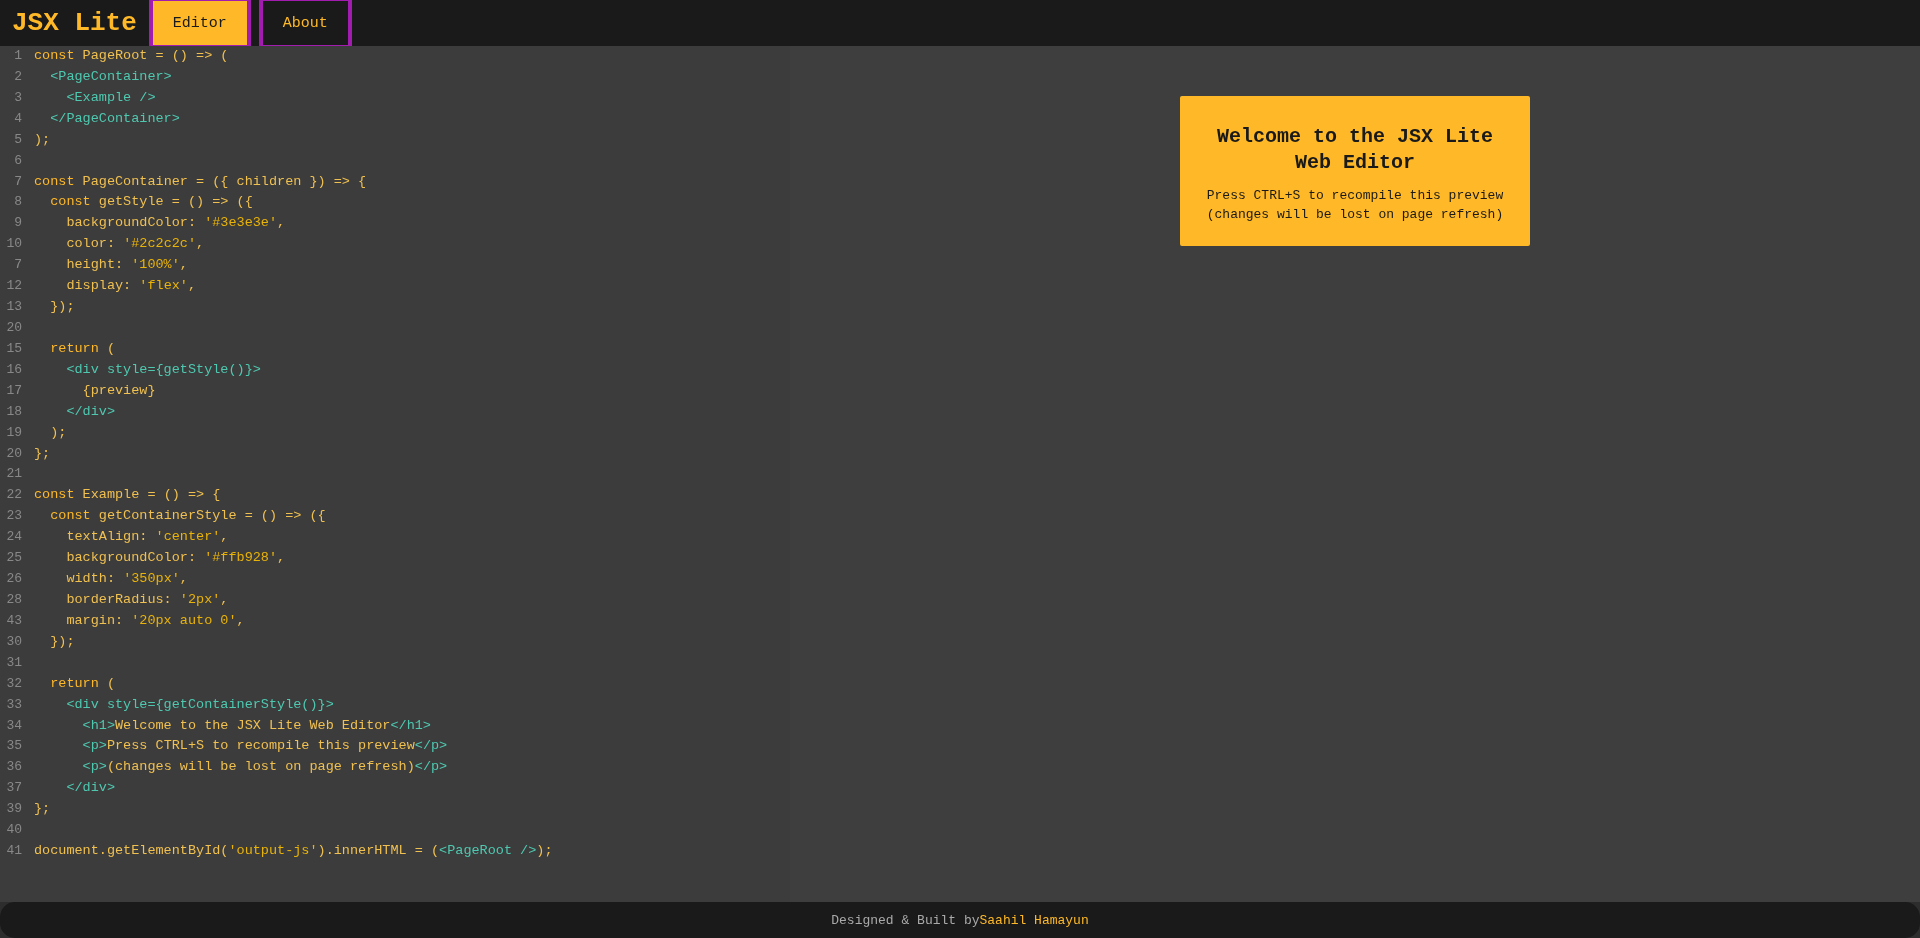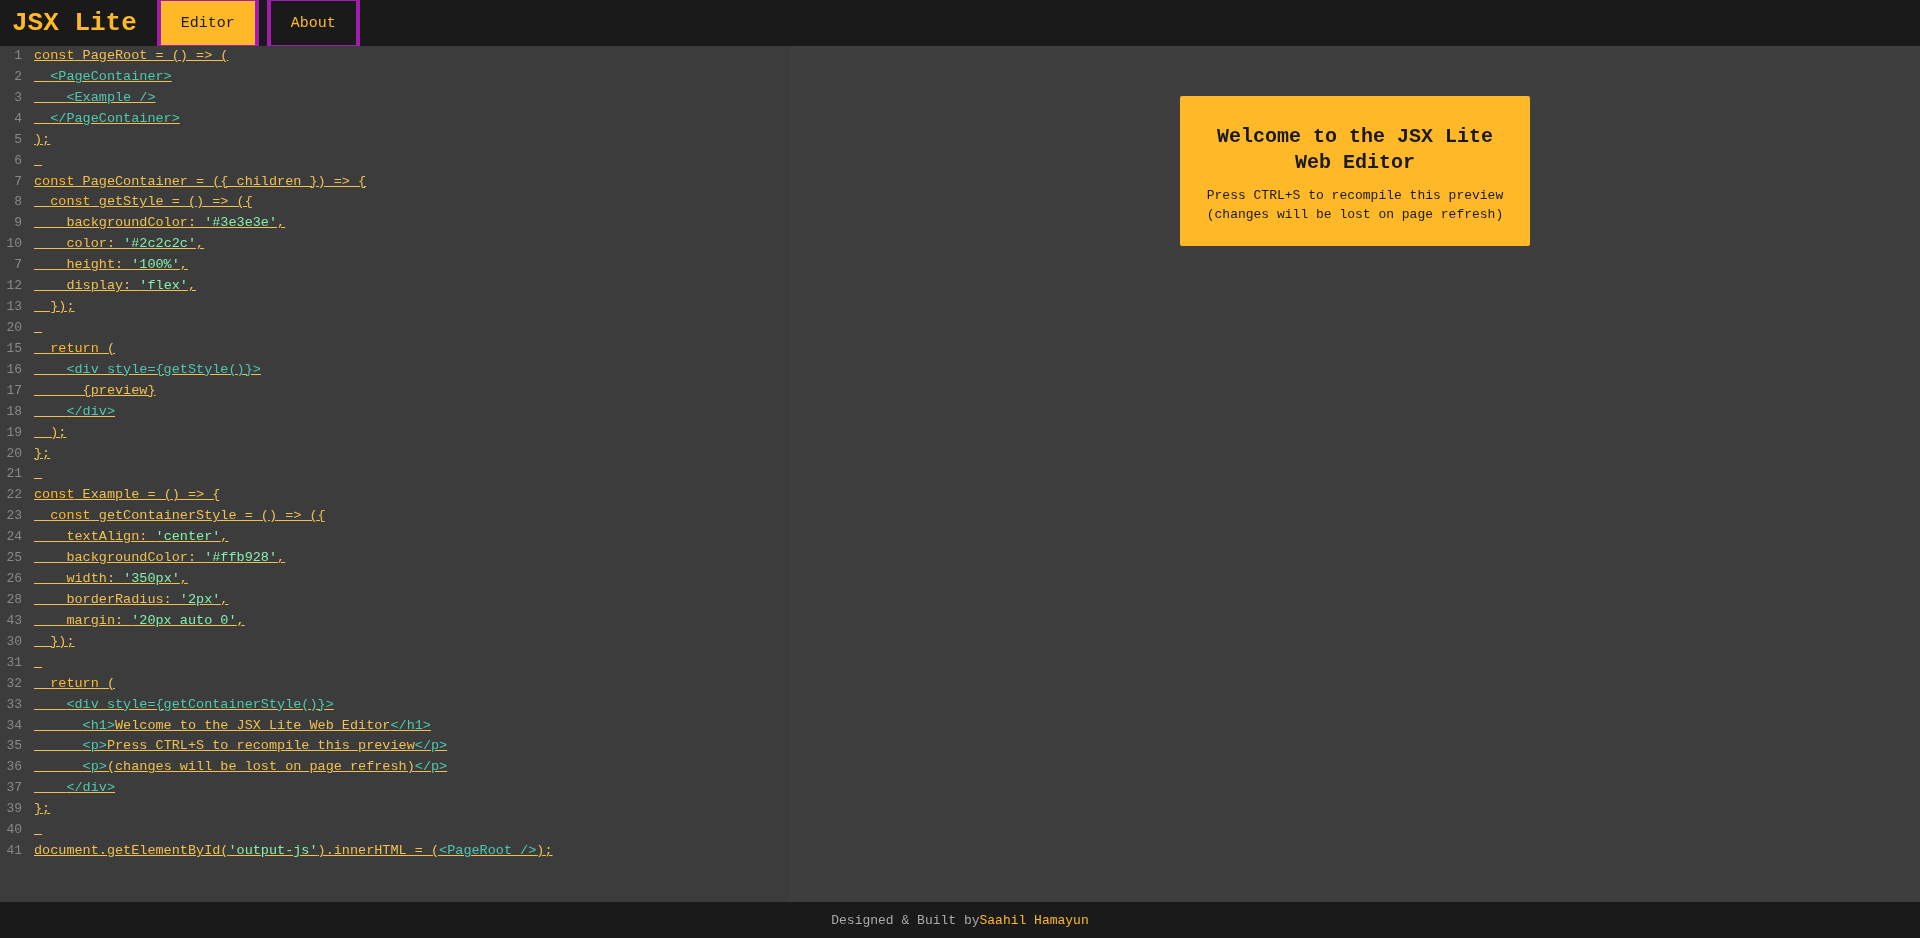--- a/index.html
+++ b/index.html
@@ -23,21 +23,21 @@
       padding: 0 12px;
       gap: 8px;
       flex-shrink: 0;
     }
 
     #app-title {
       color: #ffb928;
       font-size: 26px;
       font-weight: bold;
       font-family: 'Courier New', Courier, monospace;
-      margin-right: 12px;
+      margin-right: 4px;
     }
 
     .nav-btn {
       border: 4px solid #a21caf;
       background: transparent;
       color: #ffb928;
       font-family: 'Courier New', Courier, monospace;
       font-size: 15px;
       padding: 4px 20px;
       cursor: pointer;
@@ -99,26 +99,25 @@
       user-select: none;
       vertical-align: top;
       font-size: 13px;
     }
 
     .line-code {
       padding: 0 4px;
       white-space: pre;
       color: #f0c050;
       font-family: 'Courier New', Courier, monospace;
-      text-decoration: underline;
     }
 
     
     .kw { color: #ffb928; }    
-    .str { color: #86efac; }      
+    .str { color: #eab308; }      
     .tag { color: #4ec9b0; }
 
     
     #preview-panel {
       flex: 1;
       background: #3e3e3e;
       display: flex;
       align-items: flex-start;
       justify-content: center;
       padding-top: 30px;
@@ -158,20 +157,21 @@
     #footer {
       background: #1a1a1a;
       height: 36px;
       display: flex;
       align-items: center;
       justify-content: center;
       color: #aaa;
       font-size: 13px;
       font-family: 'Courier New', Courier, monospace;
       flex-shrink: 0;
+      border-radius: 15px;
     }
 
     #footer a {
       color: #ffb928;
       text-decoration: none;
     }
   </style>
 </head>
 <body>
 

